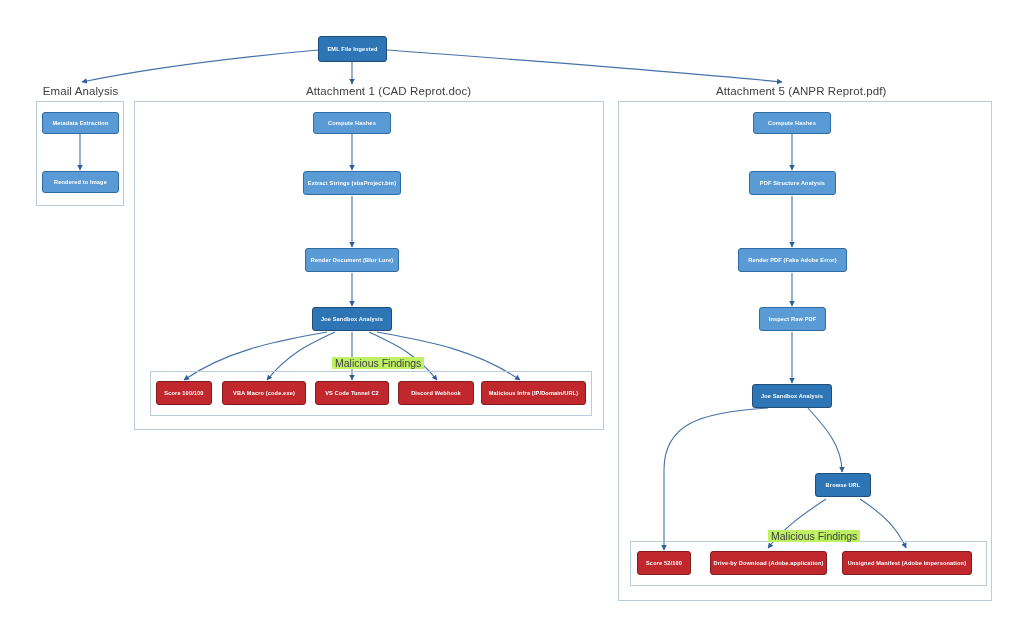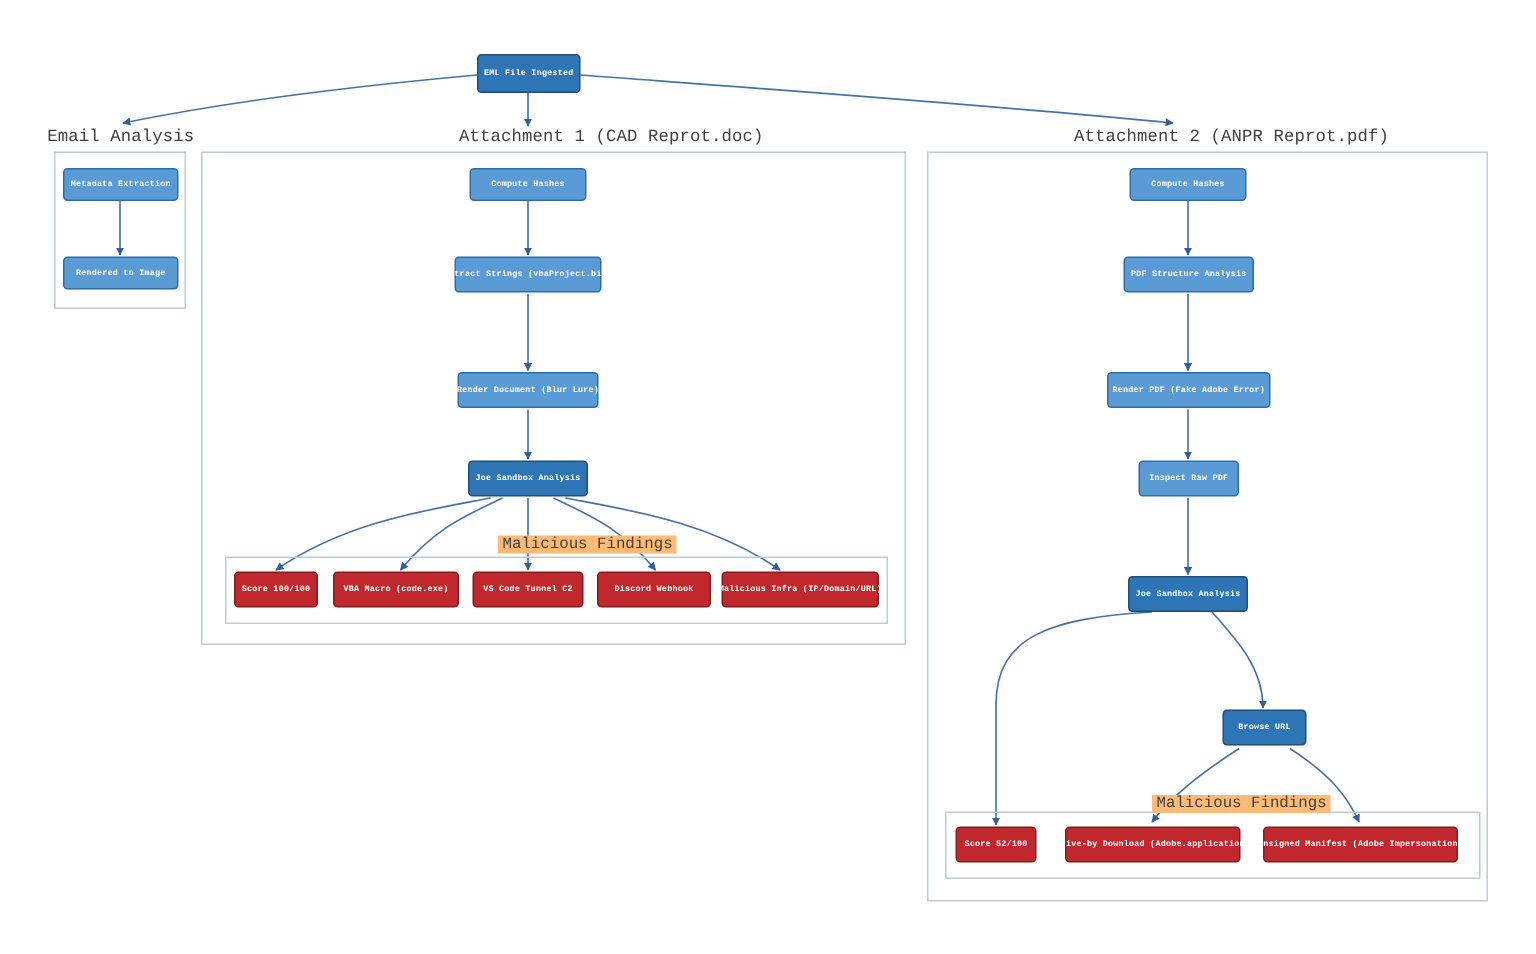--- a/index.html
+++ b/index.html
@@ -13,21 +13,20 @@
     position: relative;
     overflow: hidden;
     font-family: "Liberation Sans", sans-serif;
     color: #262626;
   }
   #canvas {
     position: absolute;
     inset: 0;
     width: 1024px;
     height: 452px;
-    font-family: Liberation Mono, monospace;
   }
   #edge-layer {
     position: absolute;
     left: 0;
     top: 0;
     width: 1024px;
     height: 636px;
     pointer-events: none;
   }
   
@@ -49,21 +48,21 @@
     position: absolute;
     border: 1px solid #b9ccd9;
     box-sizing: border-box;
     background: transparent;
   }
   .findings-title {
     position: absolute;
     font-size: 10.5px;
     color: #404040;
     white-space: nowrap;
-    background: #fdba74;
+    background: #bef264;
     padding: 0 3px;
   }
   
   .node {
     position: absolute;
     box-sizing: border-box;
     display: flex;
     align-items: center;
     justify-content: center;
     text-align: center;
@@ -147,21 +146,21 @@
 
   <div class="findings-box" style="left:150px; top:371px; width:442px; height:45px;"></div>
   <div class="findings-title" style="left:332px; top:357px;">Malicious Findings</div>
 
   <div class="node red" style="left:156px; top:381px; width:56px; height:24px;">Score 100/100</div>
   <div class="node red" style="left:222px; top:381px; width:84px; height:24px;">VBA Macro (code.exe)</div>
   <div class="node red" style="left:315px; top:381px; width:74px; height:24px;">VS Code Tunnel C2</div>
   <div class="node red" style="left:398px; top:381px; width:76px; height:24px;">Discord Webhook</div>
   <div class="node red" style="left:481px; top:381px; width:105px; height:24px;">Malicious Infra (IP/Domain/URL)</div>
 
-  <div class="group-title" style="left:716px; top:85px; width:152px;">Attachment 2 (ANPR Reprot.pdf)</div>
+  <div class="group-title" style="left:716px; top:85px; width:152px;">Attachment 5 (ANPR Reprot.pdf)</div>
   <div class="group-box" style="left:618px; top:101px; width:374px; height:500px;"></div>
 
   <div class="node blue" style="left:753px; top:112px; width:78px; height:22px;">Compute Hashes</div>
   <div class="node blue" style="left:749px; top:171px; width:87px; height:24px;">PDF Structure Analysis</div>
   <div class="node blue" style="left:738px; top:248px; width:109px; height:24px;">Render PDF (Fake Adobe Error)</div>
   <div class="node blue" style="left:759px; top:307px; width:67px; height:24px;">Inspect Raw PDF</div>
   <div class="node darkblue" style="left:752px; top:384px; width:80px; height:24px;">Joe Sandbox Analysis</div>
   <div class="node darkblue" style="left:815px; top:473px; width:56px; height:24px;">Browse URL</div>
 
   <div class="findings-box" style="left:630px; top:541px; width:357px; height:45px;"></div>

